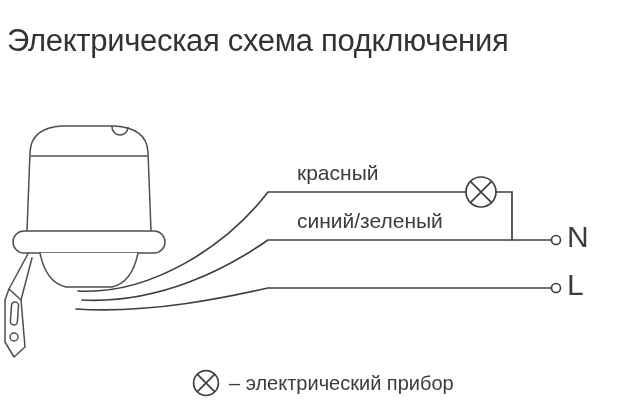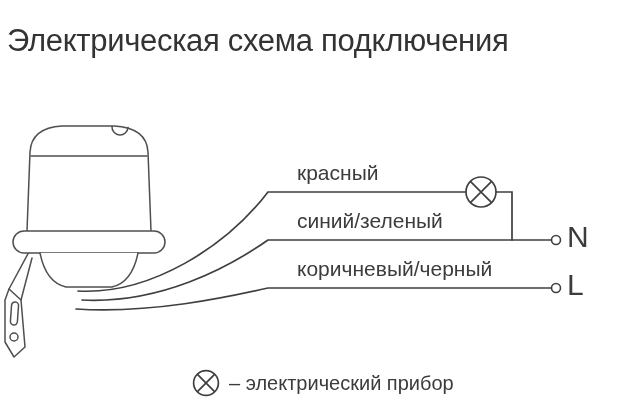--- a/index.html
+++ b/index.html
@@ -97,21 +97,20 @@
     </g>
 
     <g fill="#ffffff" stroke="#3f3f3f" stroke-width="1.6">
       <circle cx="556" cy="240" r="4.5"></circle>
       <circle cx="556" cy="288" r="4.5"></circle>
     </g>
   </svg>
 
   <span class="wire-label red">красный</span>
   <span class="wire-label blue">синий/зеленый</span>
-  <span class="wire-label brown">коричневый/черный</span>
 
   <span class="terminal-label n">N</span>
   <span class="terminal-label l">L</span>
 
   <div class="legend">
     <svg width="28" height="28" viewBox="0 0 28 28">
       <g fill="none" stroke="#3f3f3f" stroke-width="1.7">
         <circle cx="14" cy="14" r="12.4"></circle>
         <path d="M5.2,5.2 L22.8,22.8 M22.8,5.2 L5.2,22.8"></path>
       </g>

